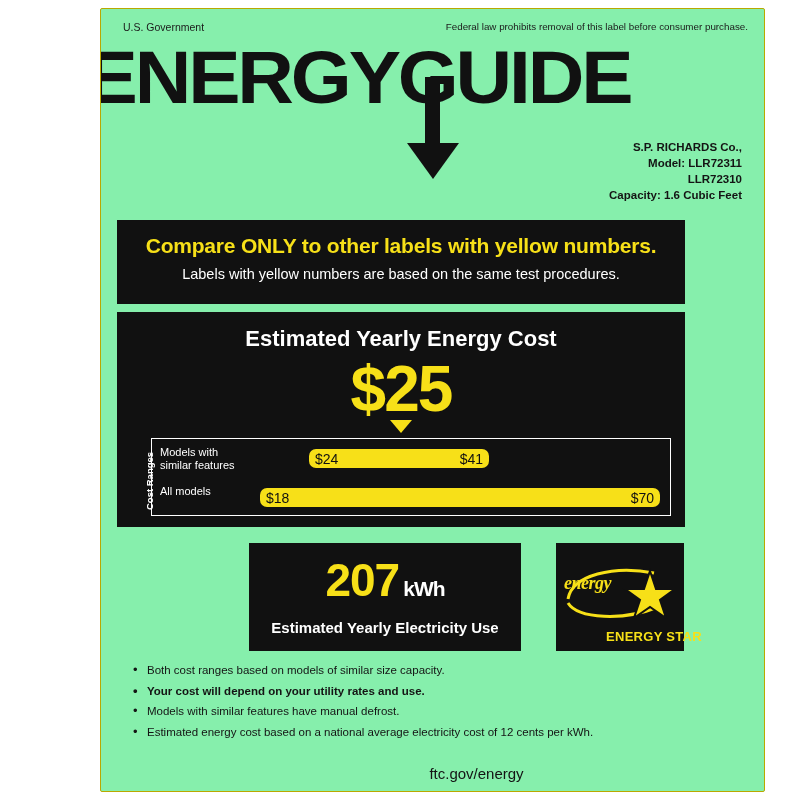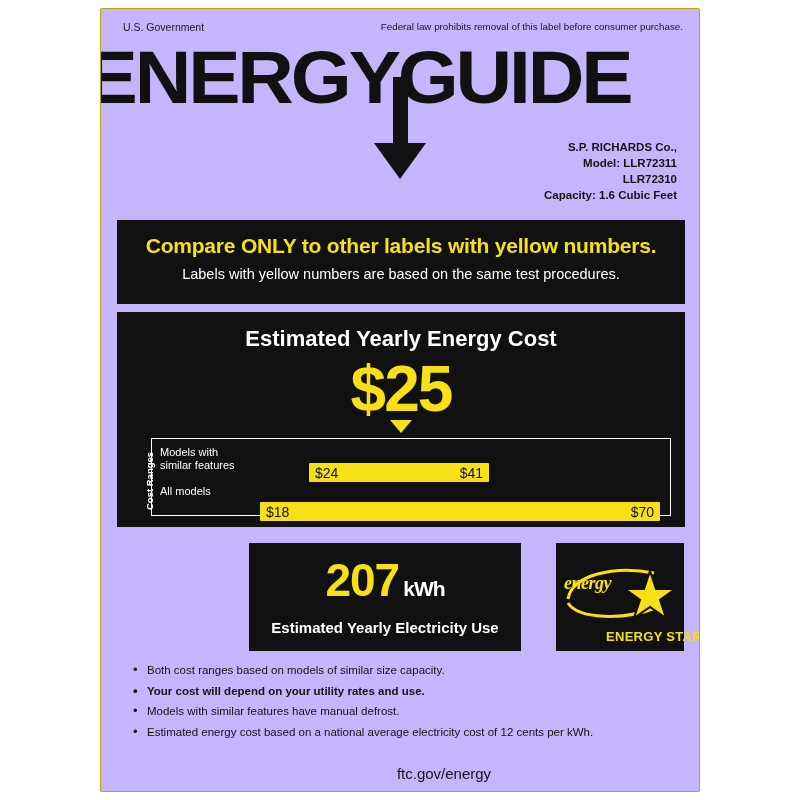--- a/index.html
+++ b/index.html
@@ -7,23 +7,23 @@
     padding: 0;
     background: #ffffff;
     width: 800px;
     height: 800px;
     font-family: "Liberation Sans", sans-serif;
   }
   #label {
     position: absolute;
     left: 100px;
     top: 8px;
-    width: 600px;
+    width: 665px;
     height: 784px;
-    background: #c4b5fd;
+    background: #86efac;
     box-sizing: border-box;
     border: 1px solid #b9a800;
     border-radius: 2px;
     overflow: hidden;
   }
   
   .top-row {
     position: absolute;
     top: 12px;
     left: 0;
@@ -231,22 +231,22 @@
     top: 7px;
     color: #ffffff;
     font-size: 11px;
     line-height: 13px;
     font-weight: 400;
   }
   .bar {
     position: absolute;
     background: #f7e018;
     height: 19px;
-    top: 24px;
-    border-radius: 1px;
+    top: 10px;
+    border-radius: 7px;
     text-align: center;
   }
   .bar .lo, .bar .hi {
     position: absolute;
     top: 2px;
     color: #111111;
     font-size: 14px;
     font-weight: 400;
   }
   .bar .lo { left: 6px; }

